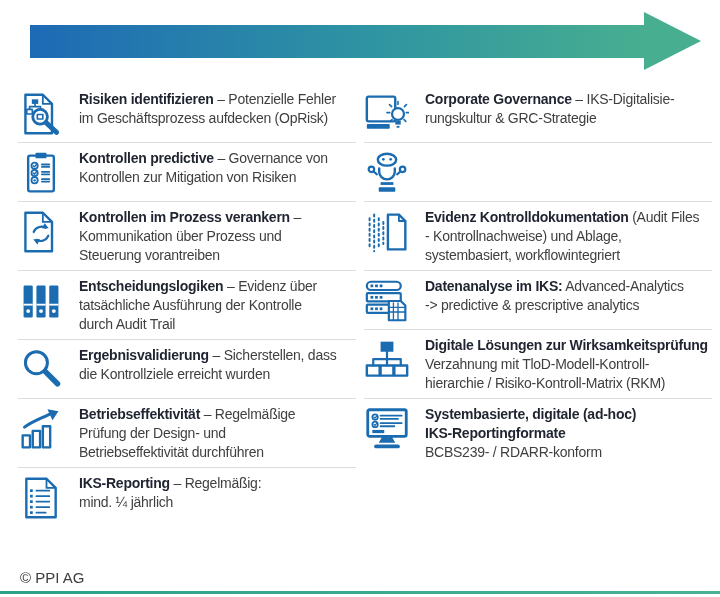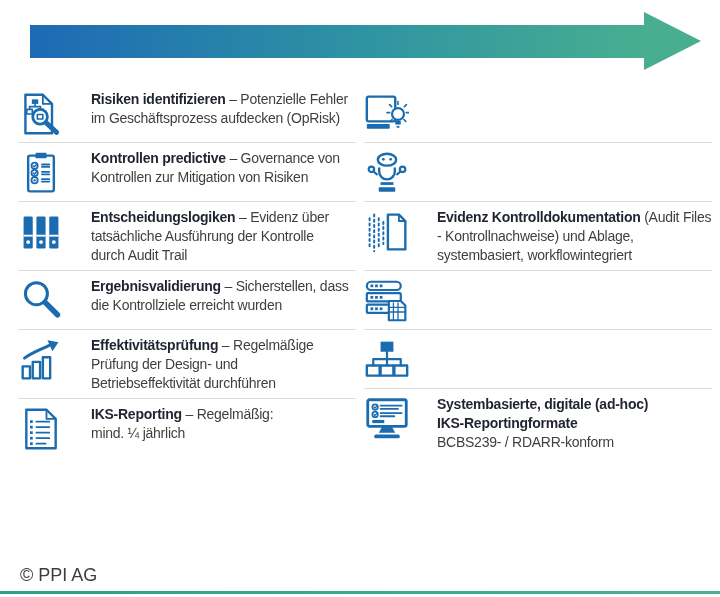--- a/index.html
+++ b/index.html
@@ -15,33 +15,33 @@
     border-left:57px solid #48ae90;}
   .arrow-lbl{position:absolute;top:7px;color:#fff;font-weight:bold;font-size:15px;letter-spacing:.2px;}
   .lbl-1{left:42px;}
   .lbl-2{left:50%;transform:translateX(-50%);}
   .lbl-3{left:517px;}
 
   
   .content{position:absolute;top:84px;left:18px;width:696px;
     display:grid;grid-template-columns:338px 348px;column-gap:8px;}
   .col{min-width:0;}
-  .item{display:flex;gap:27px;padding:6px 0 5px;border-top:1px solid #dcdcdc;align-items:flex-start;}
+  .item{display:flex;gap:15px;padding:6px 0 5px;border-top:1px solid #dcdcdc;align-items:flex-start;}
   .item:first-child{border-top:none;}
   .ic{flex:0 0 46px;height:46px;display:flex;align-items:flex-start;justify-content:center;margin-top:1px;}
   .ic svg{width:44px;height:46px;display:block;color:#1a6bb0;}
   .ic svg *{vector-effect:non-scaling-stroke;}
   .ic svg{fill:none;stroke:#1a6bb0;stroke-width:2.4;stroke-linecap:round;stroke-linejoin:round;}
   .ic .f{fill:#1a6bb0;stroke:none;}
   .ic .w{fill:#ffffff;}
   .txt{margin:0;white-space:pre-line;font-size:14px;line-height:19px;letter-spacing:-0.25px;color:#3f3f3f;min-width:0;}
   .txt .b{font-weight:bold;color:#1f2430;}
 
   
-  .copyright{position:absolute;left:20px;bottom:11px;font-size:18px;color:#3c3c3c;}
+  .copyright{position:absolute;left:20px;bottom:11px;font-size:15px;color:#3c3c3c;}
   .bottom-bar{position:absolute;left:0;right:0;bottom:3px;height:3px;
     background:linear-gradient(90deg,#2aa18a,#49b294);}
 </style>
 </head>
 <body>
 
 <div class="page">
 
   <div class="arrow">
     <div class="arrow-body"></div>
@@ -84,20 +84,35 @@
               <path d="M15.6 24l1.2 1.3 2.2-2.6" stroke-width="1.4"></path>
             <circle cx="17" cy="32" r="3.4" stroke-width="1.8"></circle>
               <circle class="f" cx="17" cy="32" r="1.3"></circle>
             <path d="M25 14.7h8M25 17.4h8M25 22.7h8M25 25.4h8M25 30.7h8M25 33.4h8" stroke-width="1.8"></path>
           </svg>
         </span>
         <p class="txt"><span class="b">Kontrollen predictive</span><span> – Governance von
 Kontrollen zur Mitigation von Risiken</span></p>
       </div>
 
+      <div class="item">
+        <span class="ic">
+          <svg viewBox="0 0 48 48">
+            <path d="M7 3h19l10 10v32H7z"></path>
+              <path d="M26 3v10h10" stroke-width="1.8"></path>
+            <path d="M16 24a9 9 0 0 1 13-4.5" stroke-width="2.2"></path>
+              <path class="f" d="M28 14.5l4.5 5.5-7.5 0z"></path>
+            <path d="M32 28a9 9 0 0 1-13 4.5" stroke-width="2.2"></path>
+              <path class="f" d="M20 37.5l-4.5-5.5 7.5 0z"></path>
+          </svg>
+        </span>
+        <p class="txt"><span class="b">Kontrollen im Prozess verankern</span><span> –
+Kommunikation über Prozess und
+Steuerung vorantreiben</span></p>
+      </div>
 
       <div class="item">
         <span class="ic">
           <svg viewBox="0 0 48 48">
             <g class="f">
               <rect x="5" y="7" width="10" height="35" rx="1.5"></rect>
               <rect x="19" y="7" width="10" height="35" rx="1.5"></rect>
               <rect x="33" y="7" width="10" height="35" rx="1.5"></rect>
             </g>
             <g class="w" stroke="none">
@@ -129,21 +144,21 @@
       <div class="item">
         <span class="ic">
           <svg viewBox="0 0 48 48">
             <rect x="4" y="31" width="8" height="13" stroke-width="2.4"></rect>
             <rect x="15" y="26" width="8" height="18" stroke-width="2.4"></rect>
             <rect x="26" y="21" width="8" height="23" stroke-width="2.4"></rect>
             <path d="M6 22C14 16 23 13 33 8" stroke-width="3"></path>
             <path class="f" d="M31 2.5l12 2-6.5 10z"></path>
           </svg>
         </span>
-        <p class="txt"><span class="b">Effektivitätsprüfung</span><span> – Regelmäßige
+        <p class="txt"><span class="b">Betriebseffektivität</span><span> – Regelmäßige
 Prüfung der Design- und
 Betriebseffektivität durchführen</span></p>
       </div>
 
       <div class="item">
         <span class="ic">
           <svg viewBox="0 0 48 48">
             <path d="M8 3h22l10 10v32H8z"></path>
               <path d="M30 3v10h10" stroke-width="1.8"></path>
             <g stroke-width="1.8">
@@ -172,20 +187,22 @@
         <span class="ic">
           <svg viewBox="0 0 48 48">
             <rect x="2" y="5" width="31" height="27" rx="2"></rect>
             <rect class="f" x="2" y="35" width="25" height="5" rx="1"></rect>
             <path d="M36 13.5v-3M29 16l-2.2-2.2M43 16l2.2-2.2M27 22.5h-3M45 22.5h3M29.5 30l-2 2M42.5 30l2 2" stroke-width="1.6"></path>
             <circle class="w" cx="36" cy="24" r="6.5" stroke-width="2.2"></circle>
             <rect class="f" x="33" y="31.5" width="6" height="4"></rect>
             <rect class="f" x="34.5" y="37" width="3" height="2"></rect>
           </svg>
         </span>
+        <p class="txt"><span class="b">Corporate Governance</span><span> – IKS-Digitalisie-
+rungskultur &amp; GRC-Strategie</span></p>
       </div>
 
 
       <div class="item">
         <span class="ic">
           <svg viewBox="0 0 48 48">
             <ellipse cx="24" cy="9.5" rx="10" ry="6.5"></ellipse>
             <circle class="f" cx="20" cy="9" r="1.5"></circle>
               <circle class="f" cx="28" cy="9" r="1.5"></circle>
             <path d="M15.5 19v3.5a8.5 8.5 0 0 0 17 0V19" stroke-width="2.4"></path>
@@ -226,32 +243,37 @@
                 <rect x="11" y="18.5" width="3" height="3"></rect>
                 <rect x="16" y="18.5" width="3" height="3"></rect>
               <rect x="6" y="31" width="3" height="3"></rect>
                 <rect x="11" y="31" width="3" height="3"></rect>
                 <rect x="16" y="31" width="3" height="3"></rect>
             </g>
             <path class="w" d="M26 24h13l5 5v16H26z" stroke="#1a6bb0" stroke-width="2.2"></path>
             <path d="M26 31h18M26 36h18M31 26v19M36 26v19" stroke-width="1.3"></path>
           </svg>
         </span>
+        <p class="txt"><span class="b">Datenanalyse im IKS:</span><span> Advanced-Analytics
+-&gt; predictive &amp; prescriptive analytics</span></p>
       </div>
 
       <div class="item">
         <span class="ic">
           <svg viewBox="0 0 48 48">
             <rect class="f" x="17" y="4" width="14" height="11"></rect>
             <path d="M24 15v8M9 23h30M9 23v7M24 23v7M39 23v7" stroke-width="2.2"></path>
             <rect x="2" y="30" width="14" height="11" stroke-width="2.4"></rect>
             <rect x="17" y="30" width="14" height="11" stroke-width="2.4"></rect>
             <rect x="32" y="30" width="14" height="11" stroke-width="2.4"></rect>
           </svg>
         </span>
+        <p class="txt"><span class="b">Digitale Lösungen zur Wirksamkeitsprüfung</span><span>
+Verzahnung mit TloD-Modell-Kontroll-
+hierarchie / Risiko-Kontroll-Matrix (RKM)</span></p>
       </div>
 
       <div class="item">
         <span class="ic">
           <svg viewBox="0 0 48 48">
             <rect x="3" y="3" width="42" height="29" rx="2" stroke-width="2.8"></rect>
             <circle cx="11" cy="11" r="3" stroke-width="1.7"></circle>
               <path d="M9.8 11l1.1 1.1 1.9-2.2" stroke-width="1.3"></path>
             <circle cx="11" cy="19" r="3" stroke-width="1.7"></circle>
               <path d="M9.8 19l1.1 1.1 1.9-2.2" stroke-width="1.3"></path>

